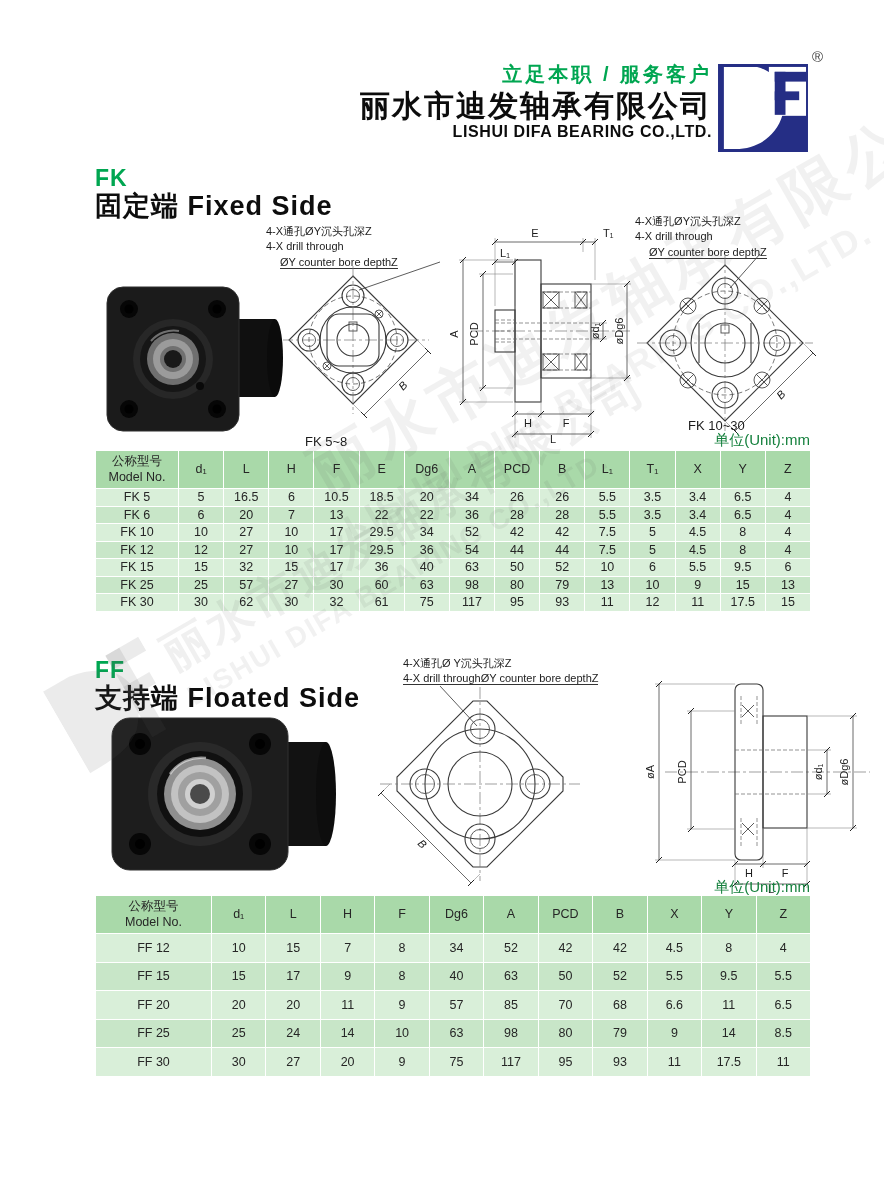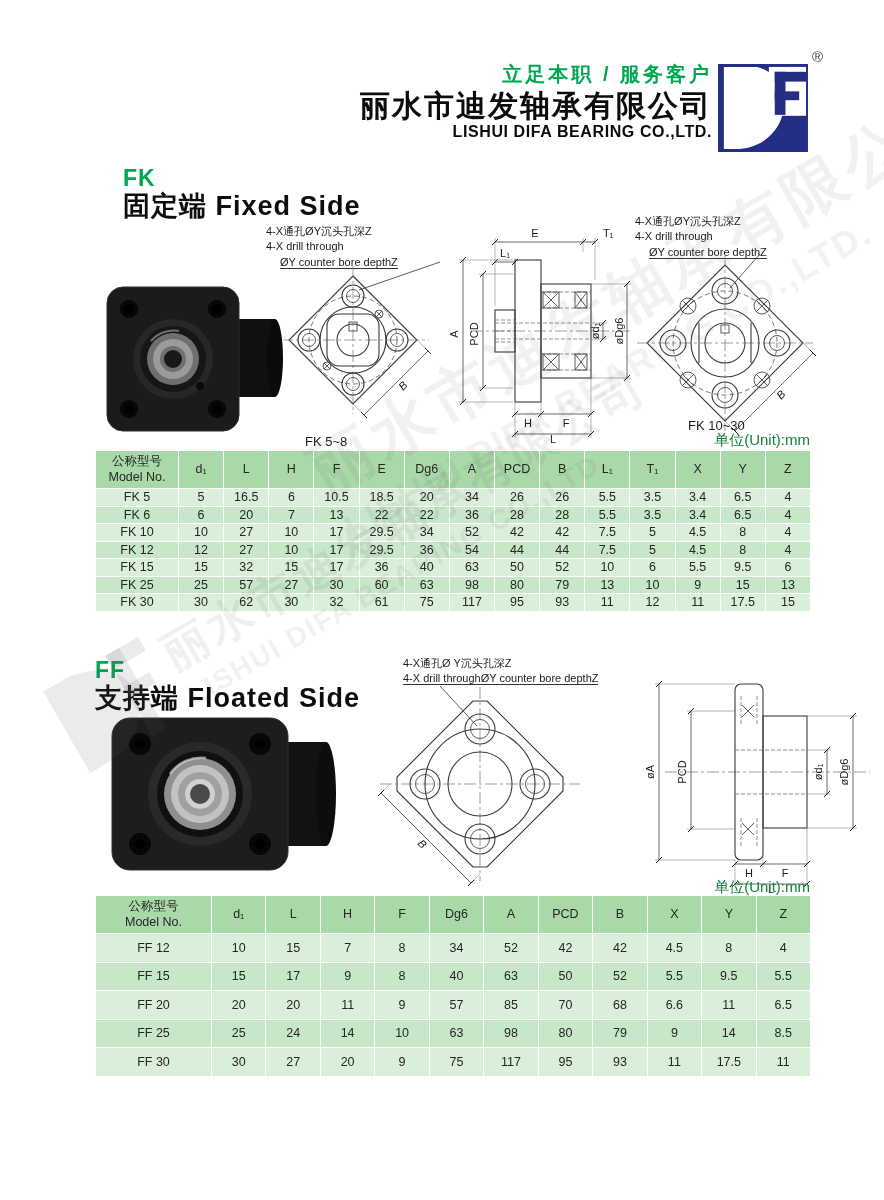--- a/index.html
+++ b/index.html
@@ -69,21 +69,21 @@
       <path d="M6,3 L40,3 C66,10 72,34 66,52 C60,74 40,87 18,87 L6,87 Z" fill="#ffffff"></path>
       <path d="M34,10 A34,34 0 1 0 34,80 A27,27 0 0 1 34,10 Z" fill="#f5e003"></path>
       <rect x="52" y="3" width="38" height="50" fill="#ffffff"></rect>
       <rect x="58" y="8" width="11" height="44" fill="#252e85"></rect>
       <rect x="58" y="8" width="32" height="10" fill="#252e85"></rect>
       <rect x="58" y="28" width="25" height="9" fill="#252e85"></rect>
     </svg>
   </div>
   <div class="rmark">®</div>
 
-  <div class="sec" style="left:95px;top:166px;margin-left:28px;">
+  <div class="sec" style="left:95px;top:166px;">
     <div class="sec-code">FK</div>
     <div class="sec-title">固定端  Fixed Side</div>
   </div>
 
   <div class="note" style="left:266px;top:224px;">
     <div>4-X通孔ØY沉头孔深Z</div>
     <div>4-X drill through</div>
     <div class="ind"><span class="u">ØY counter bore depthZ</span></div>
   </div>
   <div class="note" style="left:635px;top:214px;">

